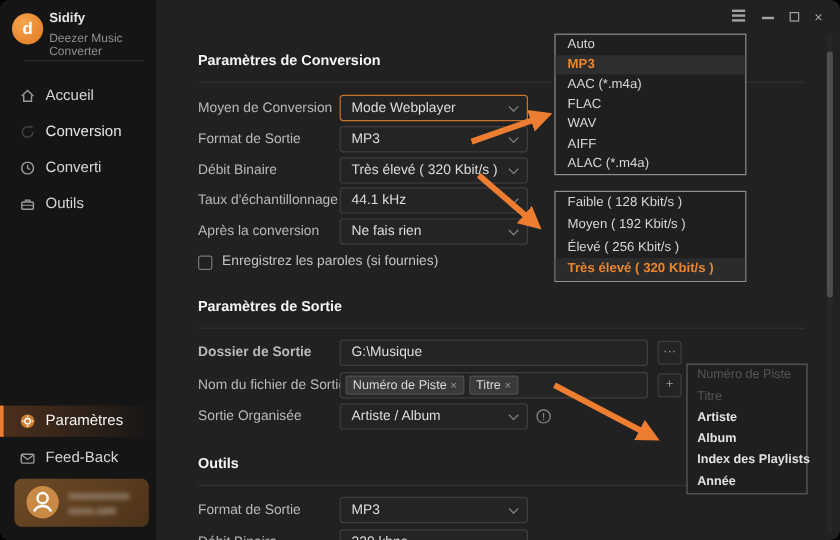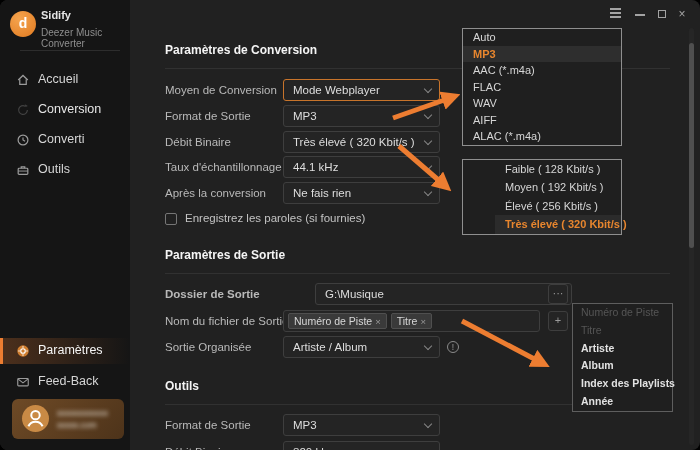--- a/index.html
+++ b/index.html
@@ -51,21 +51,21 @@
   .tag .x{color:#999;margin-left:3px;font-size:9.5px;}
   .checkbox{position:absolute;width:12px;height:12px;border:1px solid #767676;border-radius:2px;background:transparent;cursor:pointer;}
   .infoic{position:absolute;width:12px;height:12px;border:1px solid #8a8a8a;border-radius:50%;color:#9a9a9a;
           font-size:8.5px;line-height:11px;text-align:center;}
   
   .dd{position:absolute;background:#1f1f1f;z-index:10;}
   .dd .it{padding-left:10px;color:#d6d6d6;font-size:11px;cursor:pointer;white-space:nowrap;}
   .dd1{left:462px;top:28px;width:160px;border:1px solid #8f8f8f;}
   .dd1 .it{line-height:16.5px;height:16.5px;}
   .dd1 .it.selected{background:#2e2e2e;color:#e8862e;font-weight:bold;}
-  .dd2{left:462px;top:159px;width:160px;border:1px solid #8f8f8f;padding-left:32px;}
+  .dd2{left:462px;top:159px;width:160px;border:1px solid #8f8f8f;}
   .dd2 .it{line-height:18.4px;height:18.4px;}
   .dd2 .it.selected{background:#2b2b2b;color:#e8862e;font-weight:bold;}
   .dd3{left:572px;top:303px;width:101px;border:1px solid #5e5e5e;}
   .dd3 .it{line-height:17.8px;height:17.8px;font-size:10.5px;padding-left:8px;color:#e2e2e2;font-weight:bold;}
   .dd3 .it.dim{color:#555;font-weight:normal;}
   
   .sb-track{position:absolute;left:689px;top:28px;width:5px;height:417px;background:#262626;border-radius:3px;}
   .sb-thumb{position:absolute;left:689px;top:43px;width:5px;height:205px;background:#4f4f4f;border-radius:3px;cursor:pointer;}
   .arrows{position:absolute;left:0;top:0;width:700px;height:450px;z-index:20;pointer-events:none;}
 </style>
@@ -193,21 +193,21 @@
     <span class="chev"></span>
   </div>
 
   <span class="checkbox" style="left:165px;top:213px;"></span>
   <div class="lbl" style="left:185px;top:212px;color:#c3c3c3;">Enregistrez les paroles (si fournies)</div>
 
   <div class="heading" style="left:165px;top:248px;text-align:center;">Paramètres de Sortie</div>
   <div class="hr" style="left:165px;top:273px;width:505px;"></div>
 
   <div class="lbl" style="left:165px;top:288px;font-weight:bold;">Dossier de Sortie</div>
-  <div class="txtin" style="left:283px;top:283px;margin-left:32px;">
+  <div class="txtin" style="left:283px;top:283px;">
     <span>G:\Musique</span>
   </div>
   <div class="sqbtn" style="left:548px;top:284px;">
     <span>···</span>
   </div>
 
   <div class="lbl" style="left:165px;top:315px;">Nom du fichier de Sortie</div>
   <div class="tagbox" style="left:283px;top:310px;">
     <span class="tag">
       <span>Numéro de Piste</span><span class="x">×</span>

